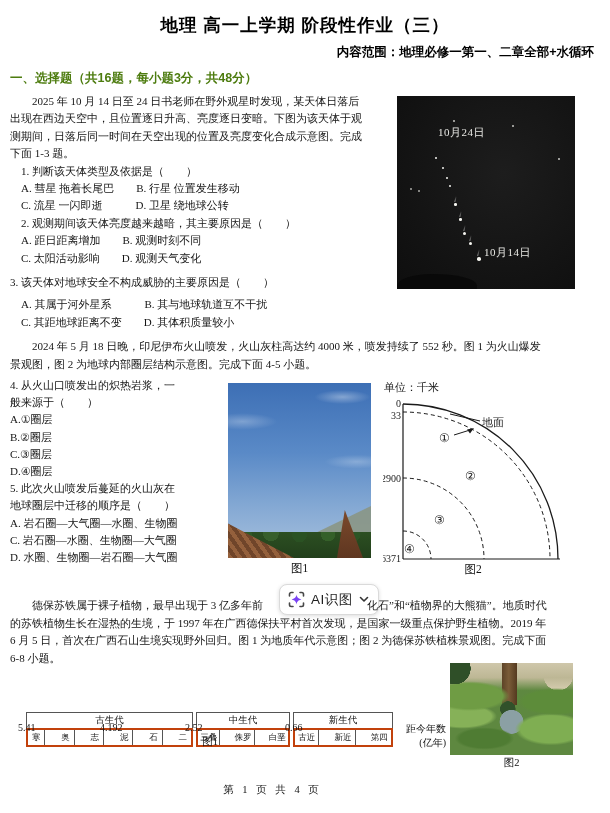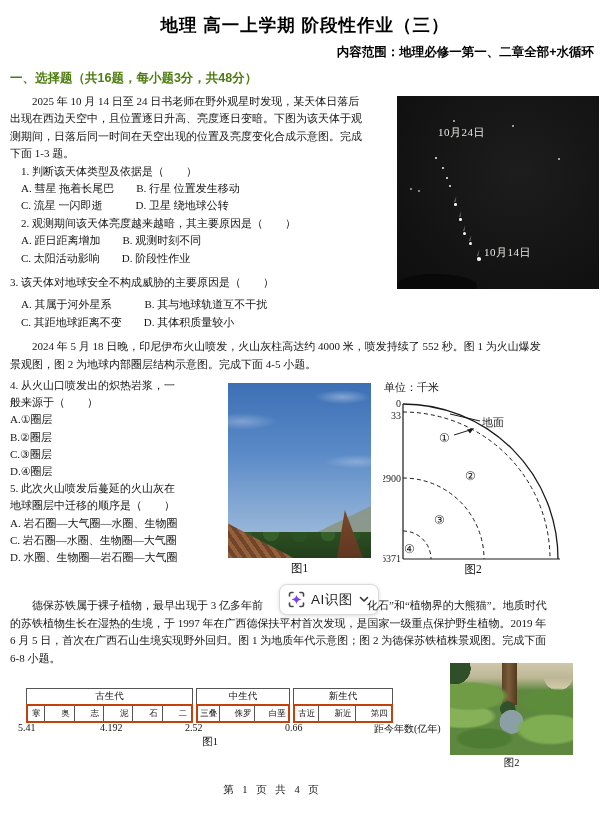--- a/index.html
+++ b/index.html
@@ -14,21 +14,21 @@
          font-family:"Liberation Sans","DejaVu Sans",sans-serif;color:#000;}
   #section{top:70px;left:10px;font-size:12.5px;font-weight:bold;
          font-family:"Liberation Sans","DejaVu Sans",sans-serif;color:#4d7c0f;}
   
   #b13{top:93px;left:10px;width:390px;font-size:11px;}
   #b13 .tl{line-height:17.4px;}
   #b13 .tl:nth-child(11){margin-top:7px;}
   #b13 .tl:nth-child(12){margin-top:5px;}
   
   #sky{top:96px;left:397px;width:178px;height:193px;overflow:hidden;
-       background:radial-gradient(ellipse at 60% 40%, #1d1d1d 0%, #131313 65%, #0e0e0e 100%);padding-left:24px;}
+       background:radial-gradient(ellipse at 60% 40%, #1d1d1d 0%, #131313 65%, #0e0e0e 100%);}
   .star{position:absolute;background:#f5f5f0;border-radius:50%;}
   .tail{position:absolute;width:1px;background:linear-gradient(180deg,rgba(255,255,255,0) 0%,rgba(255,255,255,.55) 100%);transform:rotate(14deg);}
   .skylab{position:absolute;color:#e8e8e4;font-size:11px;letter-spacing:.5px;}
   #hill{position:absolute;left:0;bottom:0;width:80px;height:15px;background:#090909;
         border-radius:55% 70% 0 0 / 100% 95% 0 0;}
   
   #bvi{top:338px;left:10px;width:594px;font-size:11px;}
   #bvi .tl{line-height:17.6px;}
   
   #b45{top:377px;left:10px;width:220px;font-size:11px;}
@@ -74,31 +74,31 @@
         padding:0 9px 0 8px;background:#fff;border:1px solid #dadada;border-radius:8px;
         box-shadow:0 1px 4px rgba(0,0,0,.14);cursor:pointer;
         font-family:"Liberation Sans","DejaVu Sans",sans-serif;}
   #aibtn .lbl{font-size:13.5px;color:#1f1f1f;font-weight:500;letter-spacing:.5px;}
   
   #bcy{top:597px;left:10px;width:596px;font-size:11px;}
   #bcy .tl, #cyline1{line-height:17.6px;white-space:nowrap;}
   #cygap{display:inline-block;width:104px;}
   
   #ttab{top:688px;left:26px;width:420px;height:64px;font-family:"Liberation Serif","DejaVu Serif",serif;}
-  #tgrid{display:flex;gap:3px;}
+  #tgrid{display:flex;gap:3px;margin-top:24px;}
   .tgroup{box-sizing:border-box;}
   .g1{width:167px;} .g2{width:94px;} .g3{width:100px;}
   .era{border:1px solid #555;border-bottom:none;height:15px;line-height:15px;
        text-align:center;font-size:9.5px;}
   .prow{display:flex;border:2px solid #c2410c;gap:12px;}
   .pcell{flex:1;height:15px;line-height:15px;text-align:center;font-size:8.5px;
         border-right:1px solid #555;overflow:hidden;}
   .pcell:last-child{border-right:none;}
   .tval{position:absolute;top:34px;font-size:10px;}
-  #tv0{left:-8px;} #tv1{left:74px;} #tv2{left:159px;} #tv3{left:259px;} #tvu{left:348px;}
+  #tv0{left:-8px;} #tv1{left:74px;} #tv2{left:159px;} #tv3{left:259px;} #tvu{left:368px;text-align:right;}
   #tcap{position:absolute;top:47px;left:0;width:368px;text-align:center;font-size:10.5px;}
   
   #plant{top:663px;left:450px;width:123px;height:92px;overflow:hidden;background:#5e8840;}
   #pwall{position:absolute;inset:0;background:
      linear-gradient(180deg,#cfc7ab 0%,#bdb795 16%,rgba(0,0,0,0) 30%),
      radial-gradient(circle 24px at 88% 14%, #d6cdb0 0%, #d6cdb0 60%, rgba(0,0,0,0) 61%);}
   #ptrunk{position:absolute;left:52px;top:0;width:15px;height:42px;
      background:linear-gradient(90deg,#5d4327 0%,#7a5c38 45%,#54391f 100%);}
   #pfronds{position:absolute;inset:0;background:
      radial-gradient(circle 26px at 4% 6%, #2f4f28 0%, #2f4f28 60%, rgba(0,0,0,0) 61%),
@@ -125,21 +125,21 @@
   <div class="abs" id="b13">
       <div class="tl">　　2025 年 10 月 14 日至 24 日书老师在野外观星时发现，某天体日落后</div>
       <div class="tl">出现在西边天空中，且位置逐日升高、亮度逐日变暗。下图为该天体于观</div>
       <div class="tl">测期间，日落后同一时间在天空出现的位置及亮度变化合成示意图。完成</div>
       <div class="tl">下面 1-3 题。</div>
       <div class="tl">　1. 判断该天体类型及依据是（　　）</div>
       <div class="tl">　A. 彗星 拖着长尾巴　　B. 行星 位置发生移动</div>
       <div class="tl">　C. 流星 一闪即逝　　　D. 卫星 绕地球公转</div>
       <div class="tl">　2. 观测期间该天体亮度越来越暗，其主要原因是（　　）</div>
       <div class="tl">　A. 距日距离增加　　B. 观测时刻不同</div>
-      <div class="tl">　C. 太阳活动影响　　D. 阶段性作业</div>
+      <div class="tl">　C. 太阳活动影响　　D. 观测天气变化</div>
       <div class="tl">3. 该天体对地球安全不构成威胁的主要原因是（　　）</div>
       <div class="tl">　A. 其属于河外星系　　　B. 其与地球轨道互不干扰</div>
       <div class="tl">　C. 其距地球距离不变　　D. 其体积质量较小</div>
     </div>
 
   <div class="abs" id="sky">
     <span class="skylab" style="left:41px;top:29px;">10月24日</span>
     <span class="skylab" style="left:87px;top:149px;">10月14日</span>
     <span class="star" style="left:38px;top:61px;width:2px;height:2px;"></span>
     <span class="star" style="left:45px;top:71px;width:2px;height:2px;"></span>

